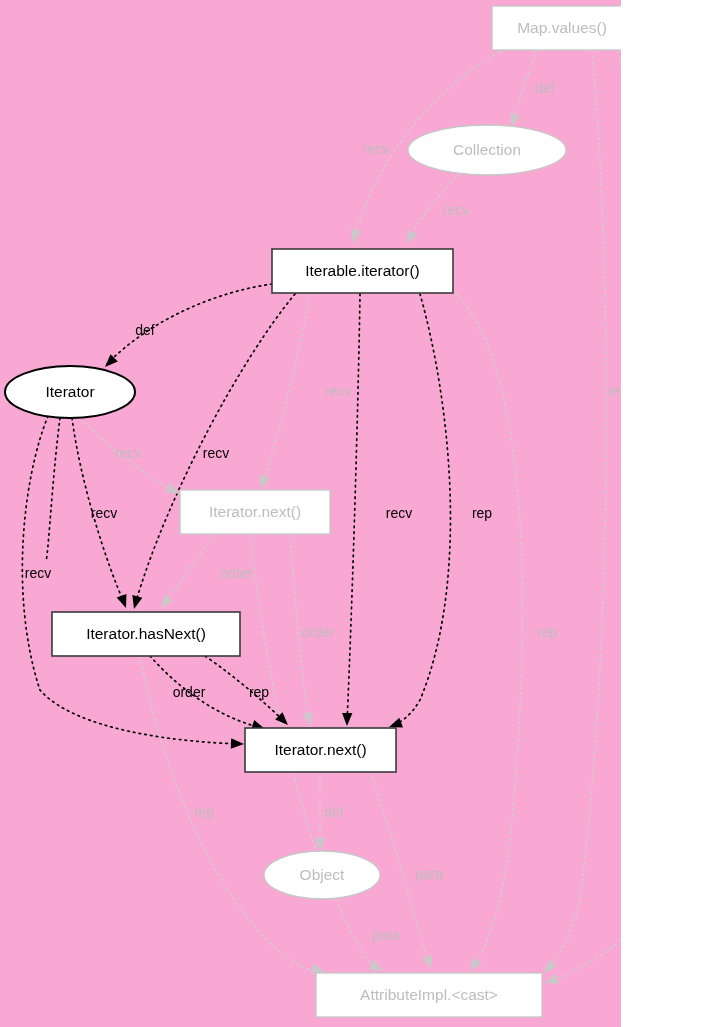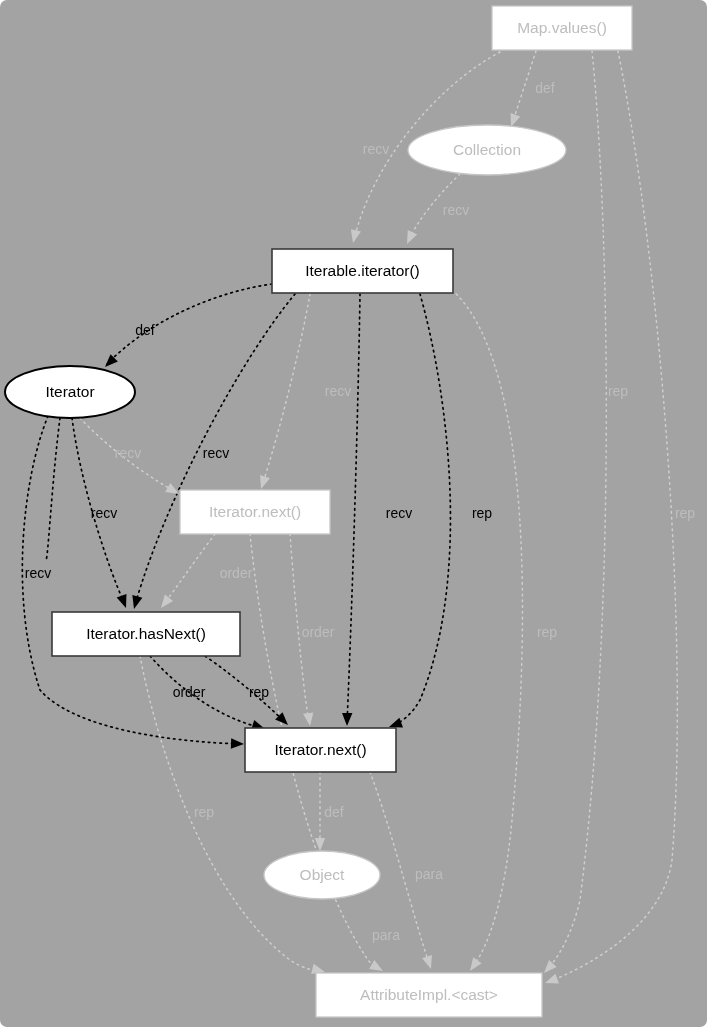--- a/index.html
+++ b/index.html
@@ -5,25 +5,24 @@
   html, body {
     margin: 0;
     padding: 0;
     background: #ffffff;
   }
   body {
     font-family: "Liberation Sans", sans-serif;
   }
   #graph-canvas {
     position: relative;
-    width: 707px;
+    width: 621px;
     height: 1027px;
-    background: #a3a3a3;
+    background: #f9a8d4;
     overflow: hidden;
-    border-radius: 7px;
   }
   #graph-svg {
     position: absolute;
     left: 0;
     top: 0;
     width: 707px;
     height: 1027px;
   }
   .node-label {
     font-family: "Liberation Sans", sans-serif;

